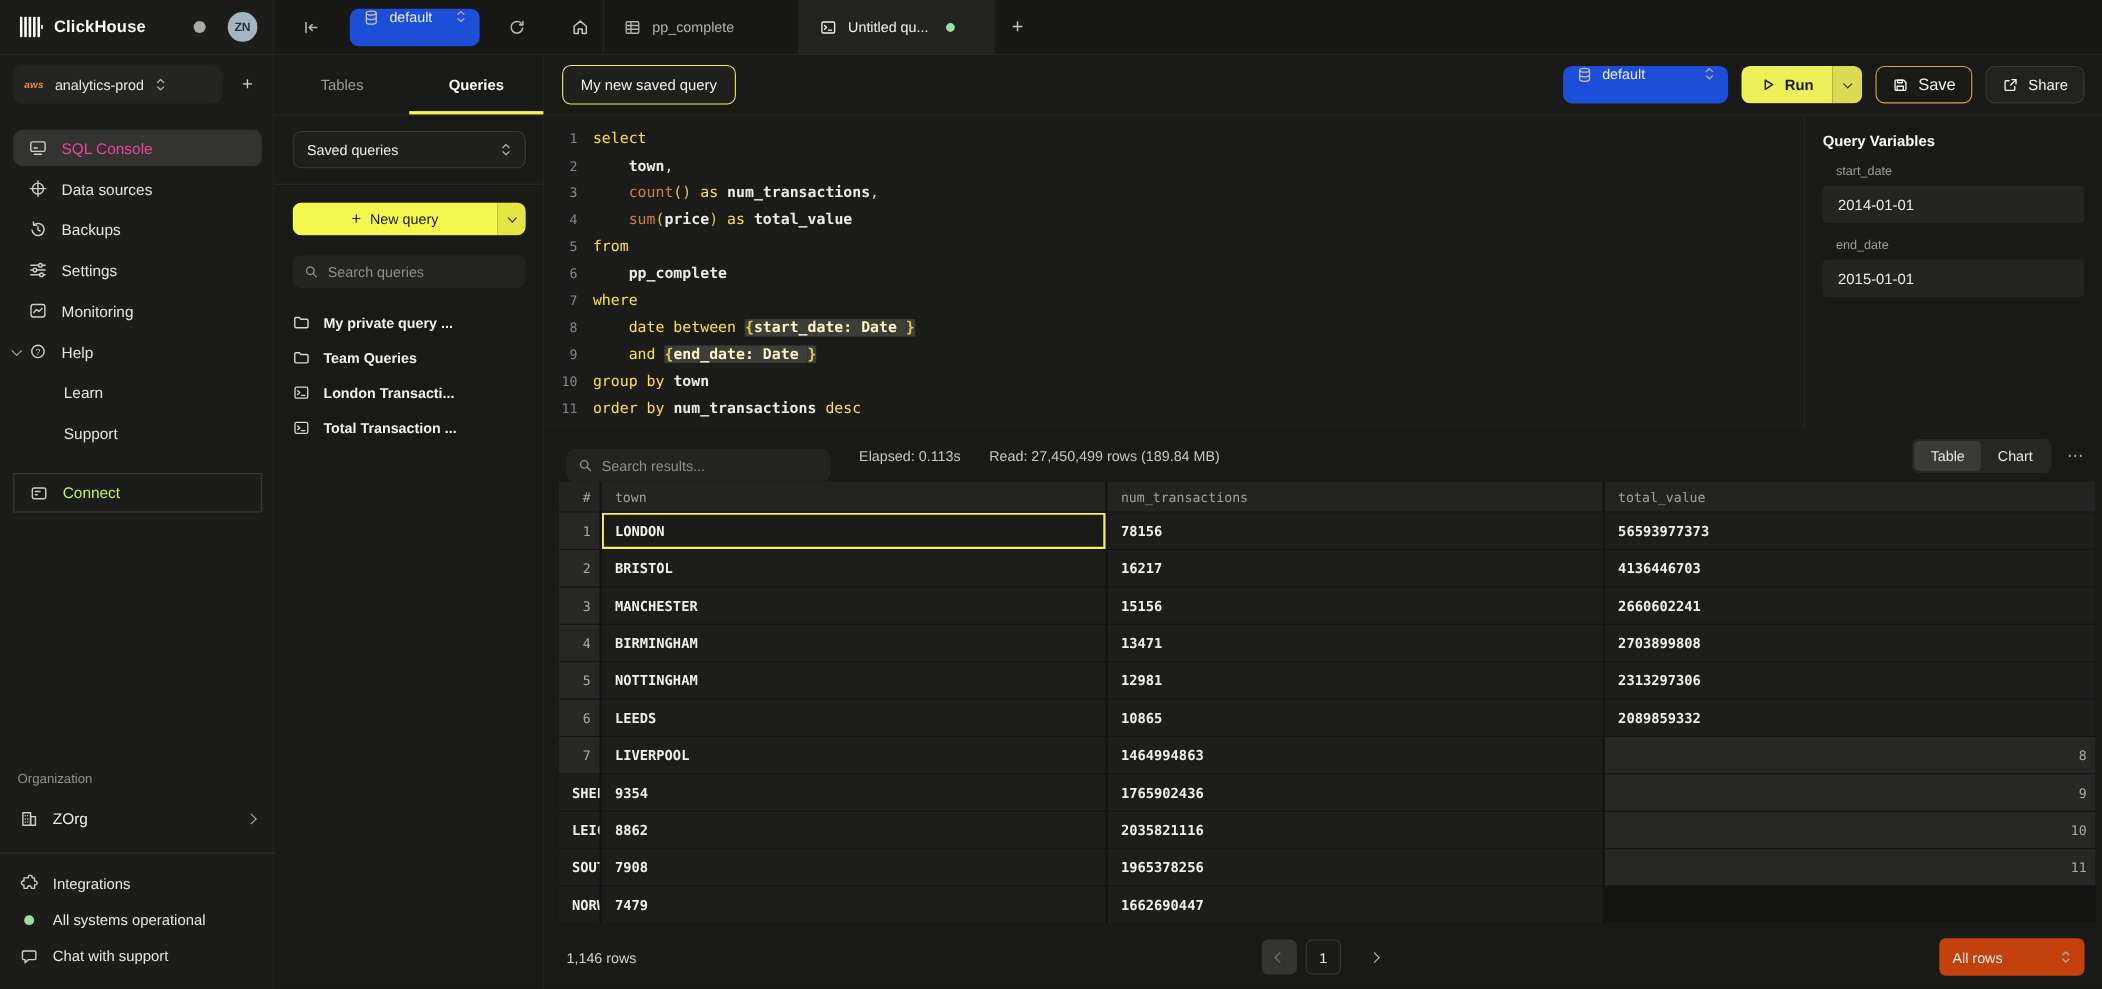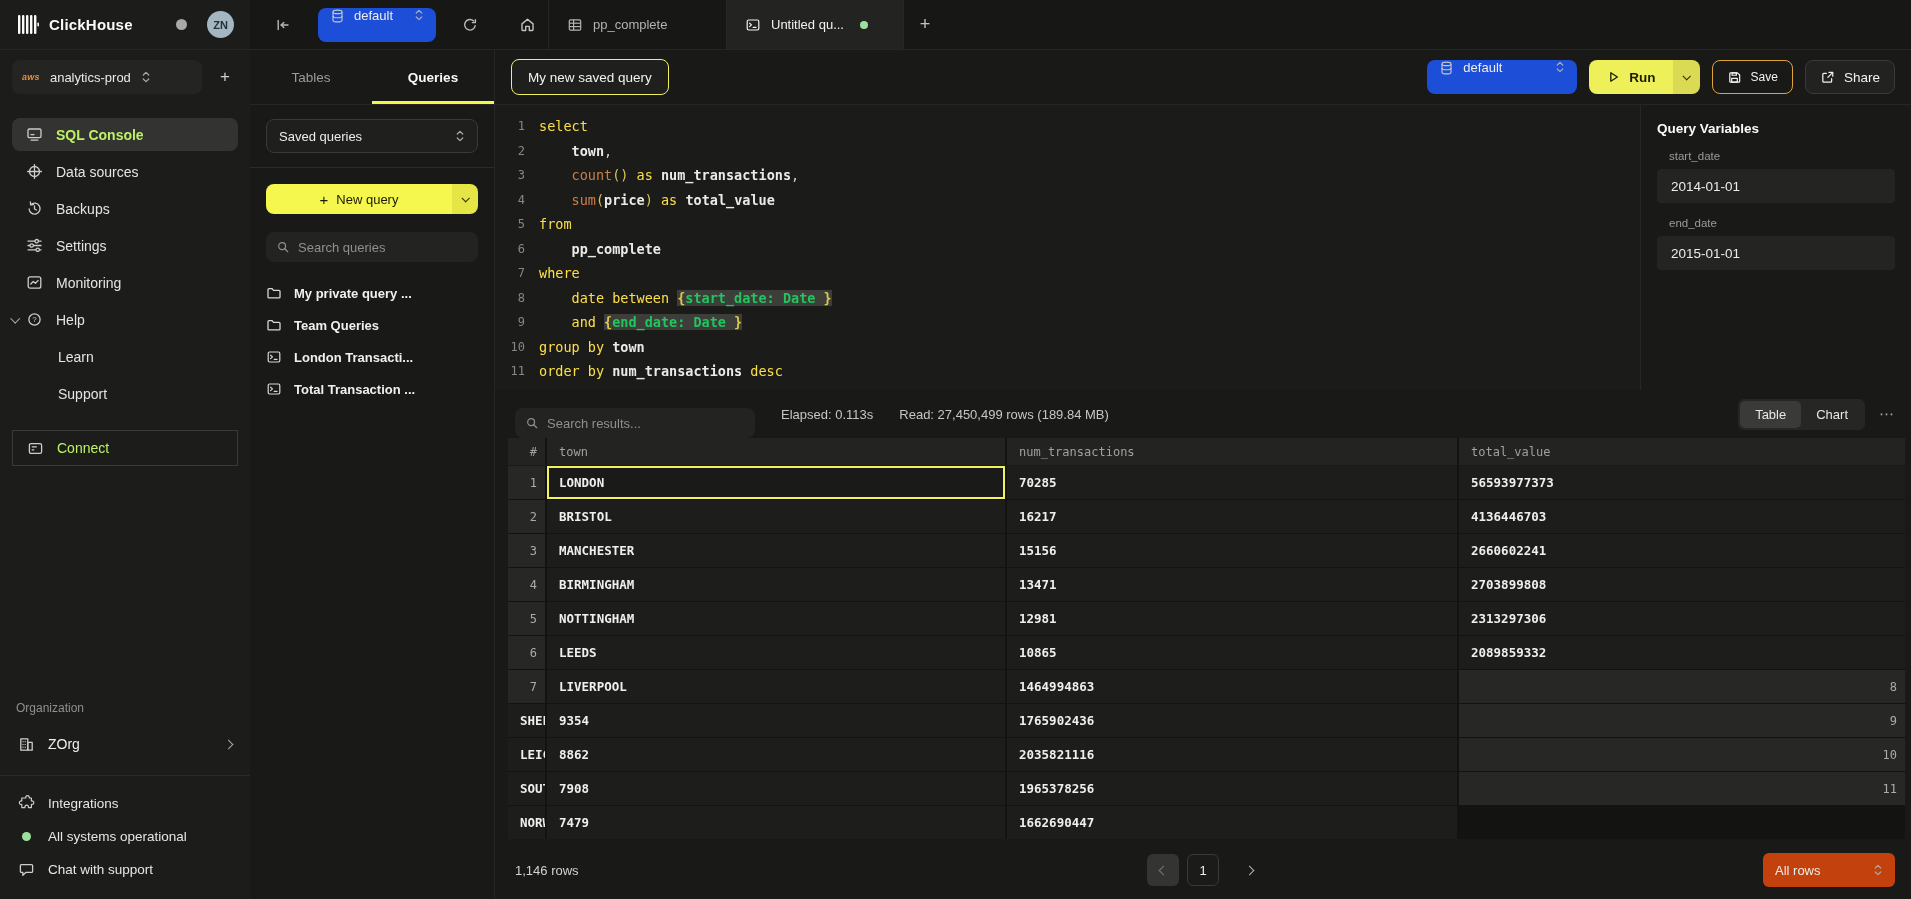--- a/index.html
+++ b/index.html
@@ -32,21 +32,21 @@
 
   
   .sidebar { width:250px; flex:none; background:#1c1c1b; display:flex; flex-direction:column; padding:10px 12px 14px; }
   .service-row { display:flex; align-items:center; gap:10px; }
   .service-pill { flex:1; height:34px; background:#242423; border-radius:8px; display:flex; align-items:center; gap:10px; padding:0 10px; cursor:pointer; }
   .aws-mark { color:#e58e3a; font-size:9px; font-weight:700; font-style:italic; letter-spacing:.3px; }
   .add-service { width:26px; height:26px; color:#cfcfcd; font-size:17px; }
   .nav { margin-top:24px; display:flex; flex-direction:column; gap:4px; }
   .nav-item { position:relative; display:flex; align-items:center; gap:13px; height:33px; padding:0 10px 0 14px; border-radius:8px; color:#e4e4e2; font-size:14px; cursor:pointer; }
   .nav-item .ic { color:#cdcdcb; }
-  .nav-item.active { background:#333331; color:#bef264;font-weight:bold; }
+  .nav-item.active { background:#333331; color:#ec4899; }
   .nav-item.sub { padding-left:46px; }
   .nav-chev { position:absolute; left:-1px; }
   .connect-btn { margin-top:20px; height:36px; border:1px solid #3a3a38; border-radius:0; background:transparent; display:flex; align-items:center; gap:13px; padding:0 14px; color:#bef264; font-size:14px; cursor:pointer; }
   .org-block { margin-top:auto; }
   .org-label { color:#8f8f8d; font-size:12px; padding-left:4px; }
   .org-row { margin-top:12px; display:flex; align-items:center; gap:13px; height:34px; padding:0 6px 0 6px; color:#eeeeec; font-size:14px; cursor:pointer; }
   .org-row .spacer { flex:1; }
   .side-divider { border-top:1px solid #2b2b2a; margin:14px -12px 12px; }
   .side-foot { display:flex; flex-direction:column; gap:2px; }
   .foot-item { display:flex; align-items:center; gap:13px; height:31px; padding:0 6px; color:#e6e6e4; font-size:13.5px; cursor:pointer; }
@@ -74,35 +74,35 @@
 
   
   .main { flex:1; min-width:0; background:#191918; display:flex; flex-direction:column; }
   .main-toolbar { height:55px; flex:none; border-bottom:1px solid #262625; display:flex; align-items:center; padding:0 16px; }
   .qtab-pill { height:36px; display:flex; align-items:center; padding:0 16px; border:1.5px solid #eff05e; border-radius:8px; background:#1f1f1e; color:#f2f2f0; font-size:13.5px; cursor:pointer; }
   .toolbar-right { margin-left:auto; display:flex; align-items:center; gap:12px; }
   .db-pill-run { width:150px; }
   .run-btn { height:34px; border-radius:8px; overflow:hidden; display:flex; cursor:pointer; }
   .run-main { background:#eef059; color:#1c1c00; display:flex; align-items:center; gap:9px; padding:0 17px; font-size:13.5px; font-weight:600; }
   .run-caret { width:27px; background:#dadb52; display:flex; align-items:center; justify-content:center; }
-  .save-btn { height:34px; border:1.5px solid #dda43c; border-radius:8px; background:transparent; display:flex; align-items:center; gap:9px; padding:0 14px; color:#f2f2f0; font-size:12px; cursor:pointer; }
+  .save-btn { height:34px; border:1.5px solid #dda43c; border-radius:8px; background:transparent; display:flex; align-items:center; gap:9px; padding:0 14px; color:#f2f2f0; font-size:15px; cursor:pointer; }
   .share-btn { height:34px; border:1px solid #3a3a39; border-radius:8px; background:#222221; display:flex; align-items:center; gap:9px; padding:0 14px; color:#f2f2f0; font-size:13.5px; cursor:pointer; }
 
   .work { height:285px; flex:none; display:flex; min-width:0; }
   .editor { flex:1; min-width:0; background:#1b1b1a; padding-top:9px; font-family:"DejaVu Sans Mono", monospace; overflow:hidden; }
   .code-line { display:flex; height:24.5px; align-items:center; }
   .ln { width:36px; flex:none; text-align:right; padding-right:6px; color:#87878a; font-size:12px; }
   .ct { white-space:pre; font-size:13.5px; margin-left:8px; }
   .tok-kw { color:#fde047; }
   .tok-fn { color:#cd7f49; }
   .tok-br { color:#d9c94e; }
   .tok-id { color:#eaeae8; font-weight:700; }
   .tok-pl { color:#cfcfcd; }
   .tok-vb { color:#d9c94e; font-weight:700; background:#3d3d3a; }
-  .tok-vt { color:#22c55e; font-weight:700; background:#3d3d3a; }
+  .tok-vt { color:#fef9c3; font-weight:700; background:#3d3d3a; }
 
   .vars { width:271px; flex:none; border-left:1px solid #262625; padding:16px 16px; }
   .vars-title { font-size:13.5px; font-weight:600; color:#fafaf8; }
   .var-label { margin:14px 12px 7px; font-size:11.5px; color:#9b9b99; }
   .var-input { width:100%; height:34px; background:#242423; border:none; border-radius:4px; outline:none; color:#ececea; font-size:13.5px; padding:0 14px; font-family:"Liberation Sans",sans-serif; }
 
   
   .results-toolbar { height:48px; flex:none; display:flex; align-items:center; padding:0 16px 0 20px; }
   .rsearch { width:240px; }
   .stat { color:#c6c6c4; font-size:13px; margin-left:26px; }
@@ -580,21 +580,21 @@
       <div class="table-region">
         <div class="rgrid">
           <div class="hcell h-idx">#</div>
           <div class="hcell">town</div>
           <div class="hcell">num_transactions</div>
           <div class="hcell">total_value</div>
         </div>
         <div class="rgrid" style="margin-top:1px;">
             <div class="tcell c-idx">1</div>
             <div class="tcell c-town selected">LONDON</div>
-            <div class="tcell c-num">70285</div>
+            <div class="tcell c-num">78156</div>
             <div class="tcell c-total">56593977373</div>
             <div class="tcell c-idx">2</div>
             <div class="tcell c-town">BRISTOL</div>
             <div class="tcell c-num">16217</div>
             <div class="tcell c-total">4136446703</div>
             <div class="tcell c-idx">3</div>
             <div class="tcell c-town">MANCHESTER</div>
             <div class="tcell c-num">15156</div>
             <div class="tcell c-total">2660602241</div>
             <div class="tcell c-idx">4</div>

